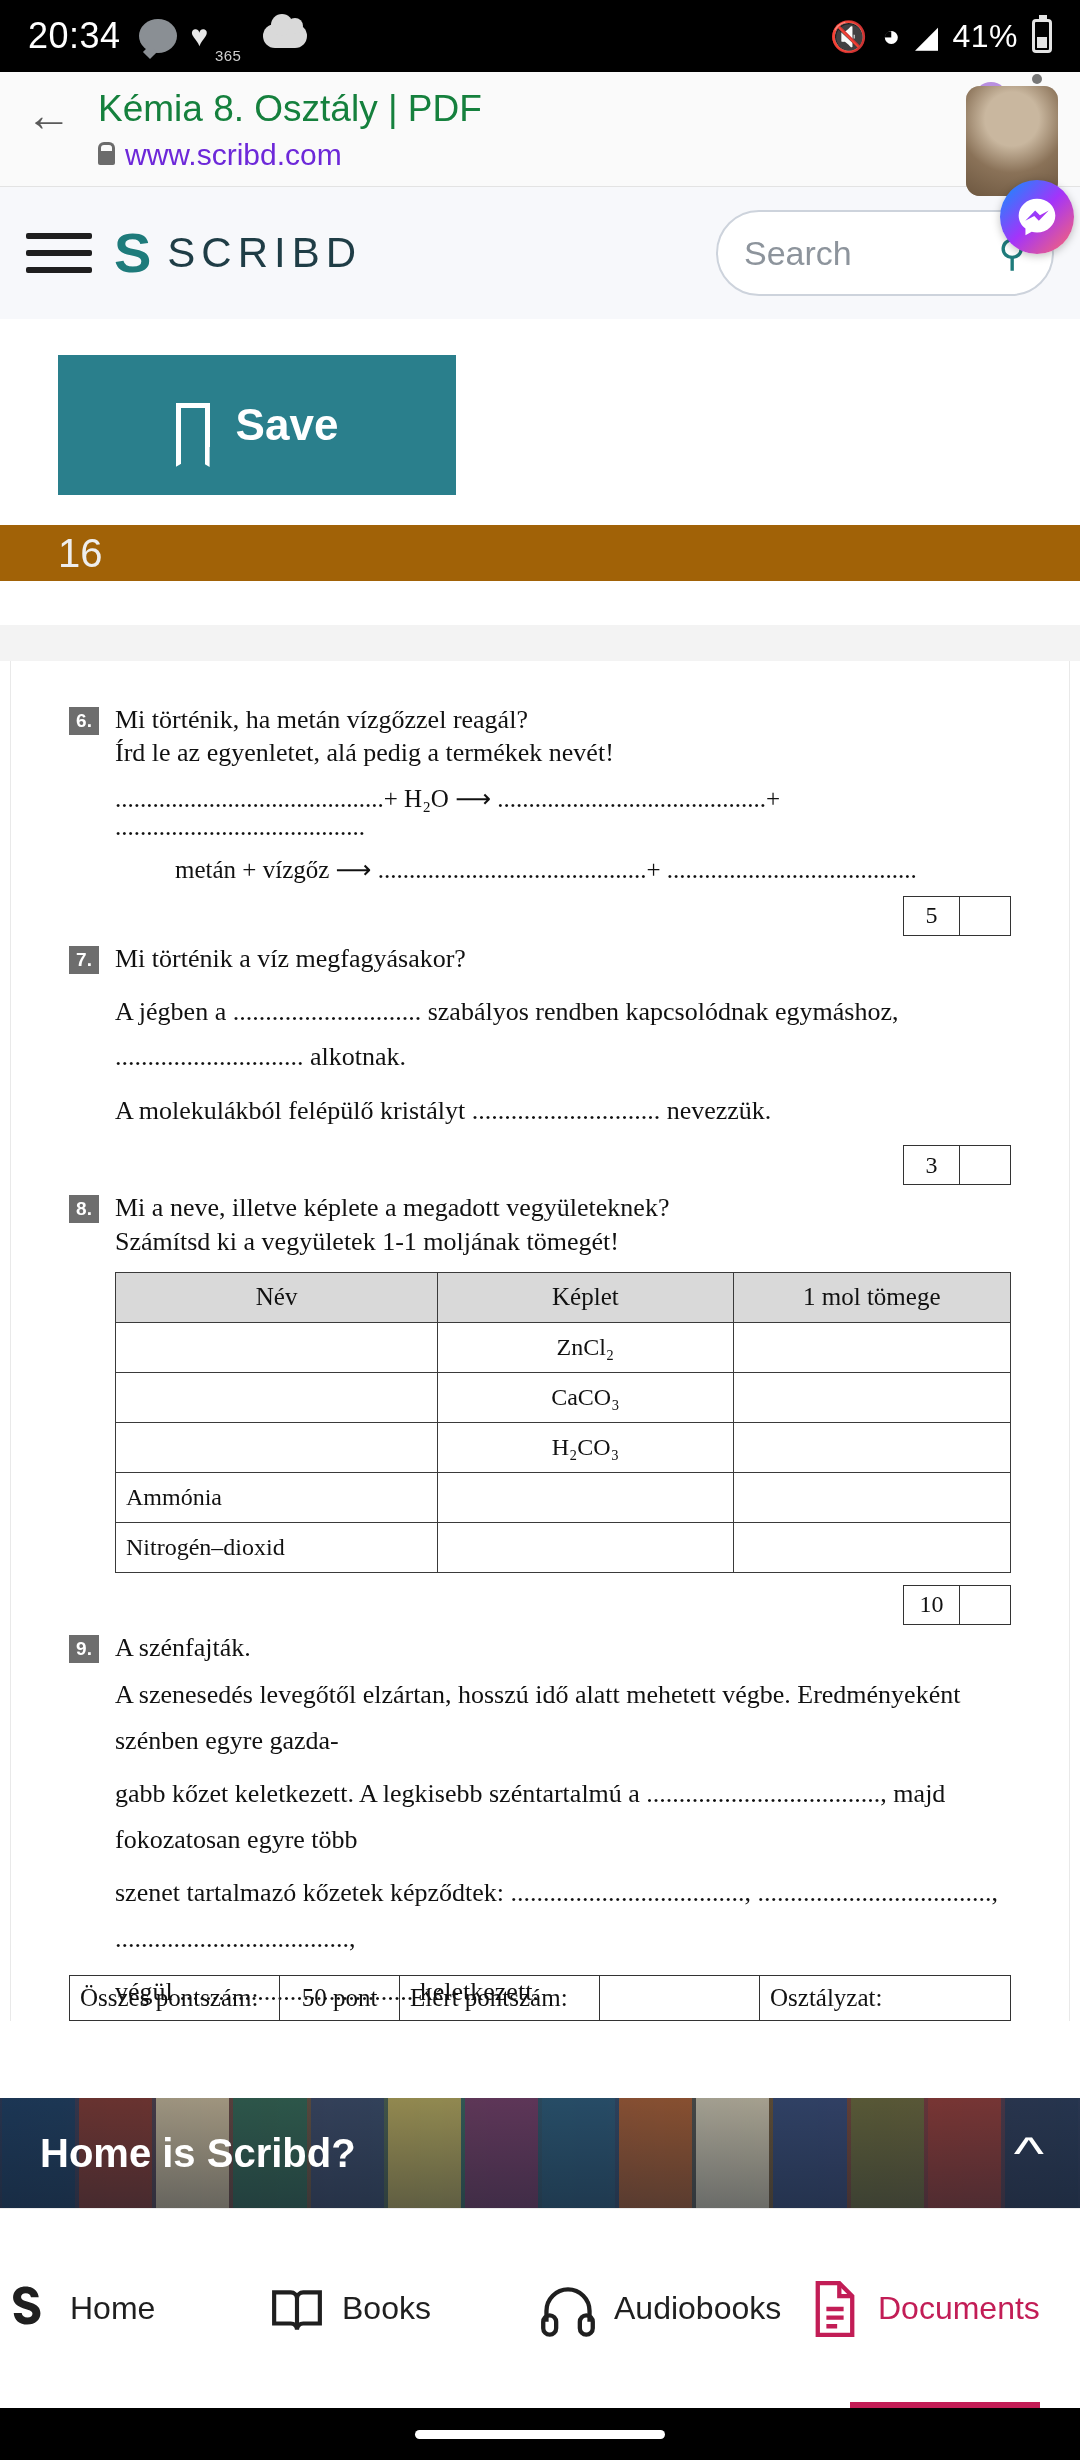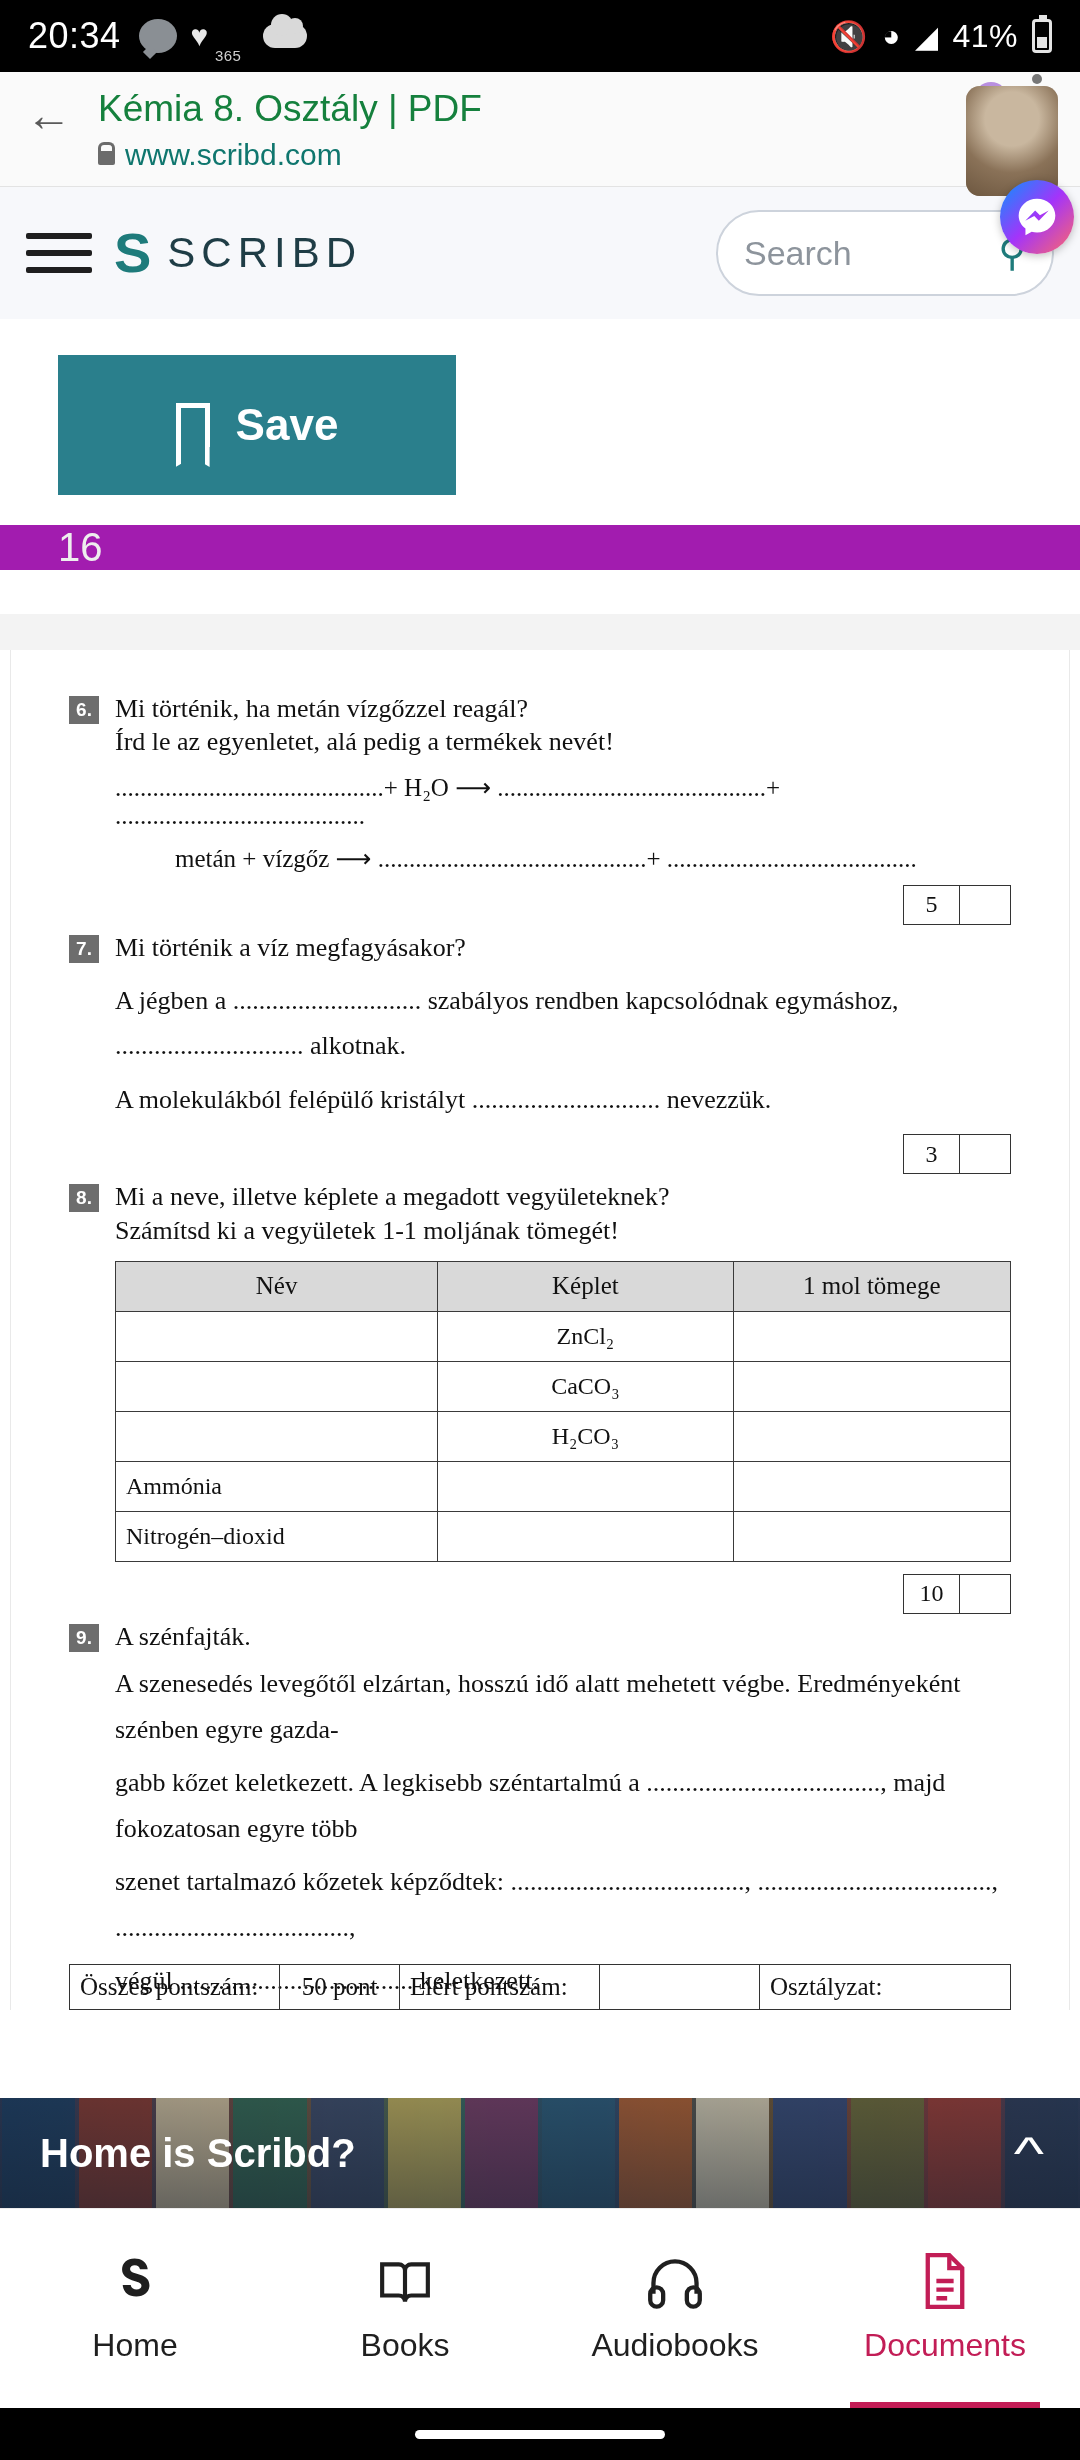--- a/index.html
+++ b/index.html
@@ -59,21 +59,21 @@
   }
   .url-row { display: flex; align-items: center; gap: 10px; }
   .lock-ic {
     width: 17px; height: 14px; background: #6b6b6b; border-radius: 2px; position: relative; margin-top: 5px;
   }
   .lock-ic::before {
     content: ""; position: absolute; width: 11px; height: 11px;
     border: 3px solid #6b6b6b; border-bottom: none; border-radius: 6px 6px 0 0;
     top: -9px; left: 0px;
   }
-  .url-text { font-size: 30px; color: #0f766e; }
+  .url-text { font-size: 30px; color: #6d28d9; }
 
   
   .avatar-float {
     position: absolute; right: 22px; top: 14px; width: 92px; height: 110px;
     border-radius: 14px; overflow: hidden;
     background: linear-gradient(180deg, #cfc6bd 0%, #b7a795 40%, #8e7f6e 100%);
   }
   .avatar-float .hair { position:absolute; inset:0; background: radial-gradient(circle at 50% 30%, #c9b79f 0 30%, #8a7258 60%, #6d5740 100%); }
   .avatar-dot {
     position: absolute; right: 72px; top: 10px; width: 34px; height: 34px;
@@ -119,21 +119,21 @@
     font-size: 44px; font-weight: bold;
   }
   .bookmark-ic { width: 34px; height: 44px; border: 5px solid #fff; border-bottom: none; position: relative; }
   .bookmark-ic::after {
     content:""; position:absolute; left:-5px; right:-5px; bottom:-20px; height: 22px;
     background: transparent;
     border-left: 5px solid #fff; border-right: 5px solid #fff;
     clip-path: polygon(0 0, 100% 0, 100% 100%, 50% 55%, 0 100%);
   }
   .page-marker {
-    height: 45px; background: #a21caf; display: flex; align-items: center;
+    height: 56px; background: #a16207; display: flex; align-items: center;
     padding-left: 58px; color: #eeeeee; font-size: 40px;
   }
   .white-gap { height: 44px; background: #fff; }
   .grey-strip { height: 36px; background: #f3f3f3; }
 
   
   .doc-page {
     position: relative; background: #fff; margin: 0 10px; padding: 42px 58px 10px 58px;
     font-family: "Liberation Serif", serif; color: #111;
     border-left: 1px solid #e9e9e9; border-right: 1px solid #e9e9e9;
@@ -196,21 +196,21 @@
   }
   .promo-text { color: #fff; font-size: 40px; font-weight: bold; font-family: "Liberation Sans", sans-serif; }
   .promo-chevron { margin-left: auto; color: #fff; font-size: 46px; transform: scaleX(1.4); }
 
   
   .bottomnav {
     position: absolute; left: 0; right: 0; bottom: 52px; height: 200px;
     background: #fff; display: flex; align-items: center; border-top: 1px solid #ececec;
   }
   .nav-item {
-    flex: 1; display: flex; flex-direction: column; align-items: center; gap: 18px;
+    flex: 1; display: flex; align-items: center; gap: 18px;
     color: #1f1f1f; font-size: 32px; font-family: "Liberation Sans", sans-serif;
   }
   .nav-item.active { color: #c21d56; }
   .nav-ico { height: 56px; display: flex; align-items: flex-end; }
   .nav-underline {
     position: absolute; bottom: 0; height: 6px; background: #c21d56; width: 190px; right: 40px;
   }
   .navbar-gesture {
     position: absolute; left: 0; right: 0; bottom: 0; height: 52px; background: #000;
     display: flex; align-items: center; justify-content: center;

